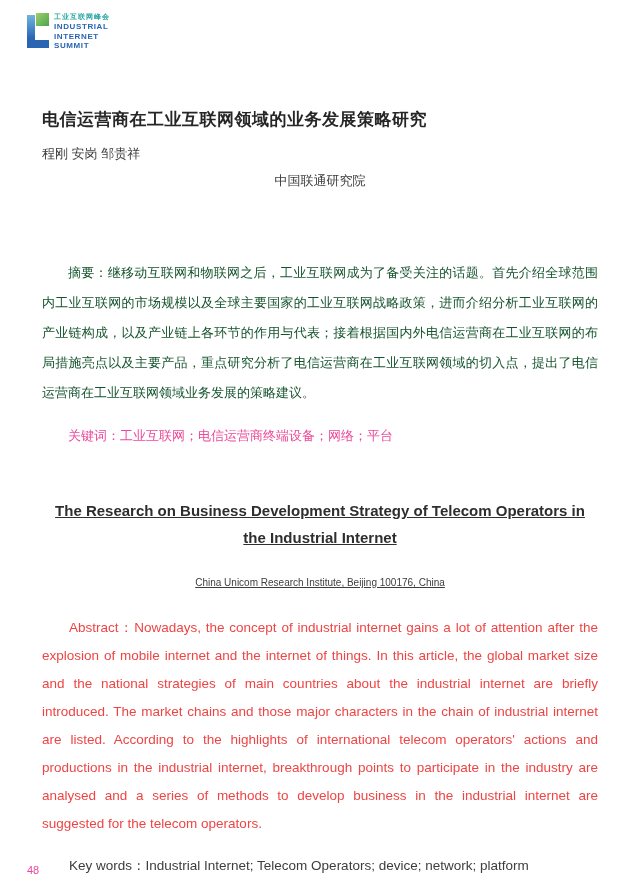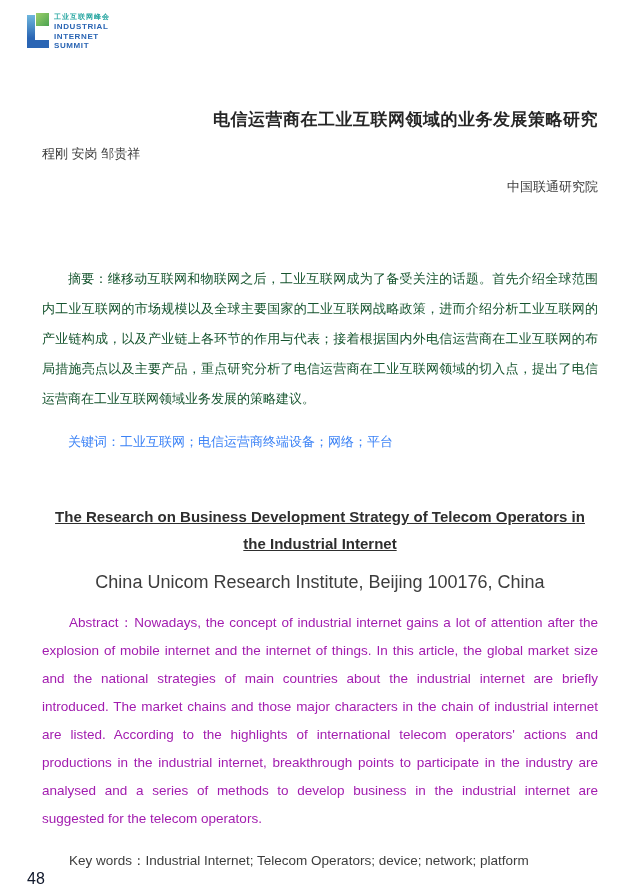--- a/index.html
+++ b/index.html
@@ -68,96 +68,97 @@
   
   .content {
     position: absolute;
     top: 0; left: 0;
     width: 640px;
     padding: 0 42px;
     box-sizing: border-box;
   }
   .cn-title {
     margin-top: 108px;
-    text-align: right;
+    text-align: left;
     font-size: 17px;
     font-weight: bold;
     color: #262626;
     letter-spacing: 0.5px;
   }
   .cn-authors {
     margin-top: 14px;
     font-size: 13px;
     color: #3d3d3d;
   }
   .cn-affiliation {
-    margin-top: 15px;
-    text-align: right;
+    margin-top: 9px;
+    text-align: center;
     font-size: 13px;
     color: #3d3d3d;
   }
   .cn-abstract {
     margin-top: 68px;
     font-size: 13px;
     line-height: 30px;
     text-align: justify;
     text-indent: 2em;
     color: #14532d;
   }
   .cn-keywords {
     margin-top: 6px;
     font-size: 13px;
     line-height: 30px;
     text-indent: 2em;
-    color: #3b82f6;
+    color: #ec4899;
   }
   .en-title {
     margin-top: 46px;
     text-align: center;
     font-size: 15px;
     font-weight: bold;
     line-height: 27px;
     color: #2e2e2e;
     text-decoration: underline;
   }
   .en-authors {
     margin-top: 26px;
     text-align: center;
     font-size: 13.5px;
     font-weight: bold;
     color: #383838;
   }
   .en-affiliation {
-    margin-top: 15px;
+    margin-top: 26px;
     text-align: center;
-    font-size: 18px;
+    font-size: 10px;
     color: #3d3d3d;
+    text-decoration: underline;
   }
   .en-abstract {
-    margin-top: 16px;
+    margin-top: 26px;
     font-size: 13.5px;
     line-height: 28px;
     text-align: justify;
     text-indent: 2em;
-    color: #a21caf;
+    color: #ef4444;
   }
   .en-keywords {
     margin-top: 8px;
     font-size: 13.5px;
     line-height: 28px;
     text-indent: 2em;
     color: #3d3d3d;
   }
   
   .page-number {
     position: absolute;
     left: 27px;
-    bottom: 6px;
-    font-size: 16px;
-    color: #0f172a;
+    bottom: 18px;
+    font-size: 11px;
+    color: #ec4899;
   }
 </style>
 </head>
 <body>
 
 <div class="page">
 
   <header class="logo">
     <div class="logo-icon">
       <span class="sq"></span>

